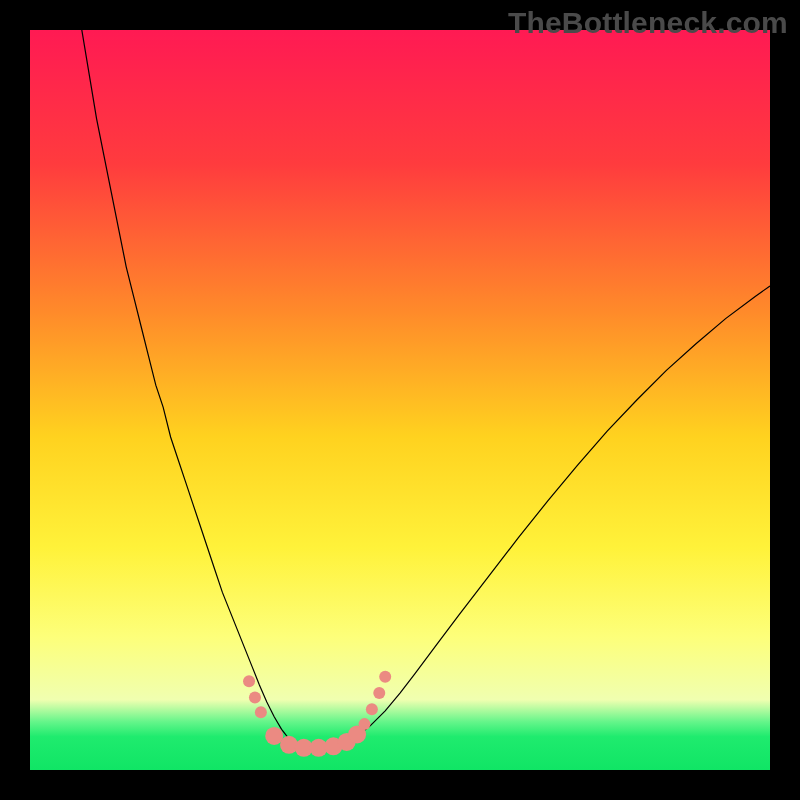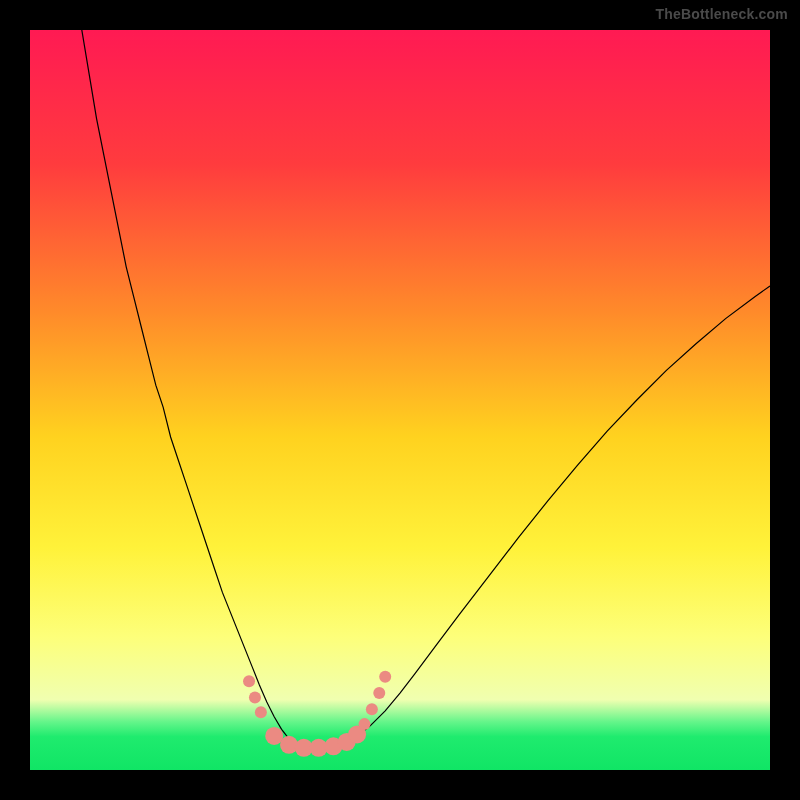--- a/index.html
+++ b/index.html
@@ -24,21 +24,21 @@
     left: 30px;
     top: 30px;
     width: 740px;
     height: 740px;
   }
   .watermark {
     position: absolute;
     top: 6px;
     right: 12px;
     color: #4a4a4a;
-    font-size: 14px;
+    font-size: 30px;
     font-weight: 600;
     letter-spacing: 0.2px;
     user-select: none;
   }
   svg {
     display: block;
   }
 </style>
 </head>
 <body>

